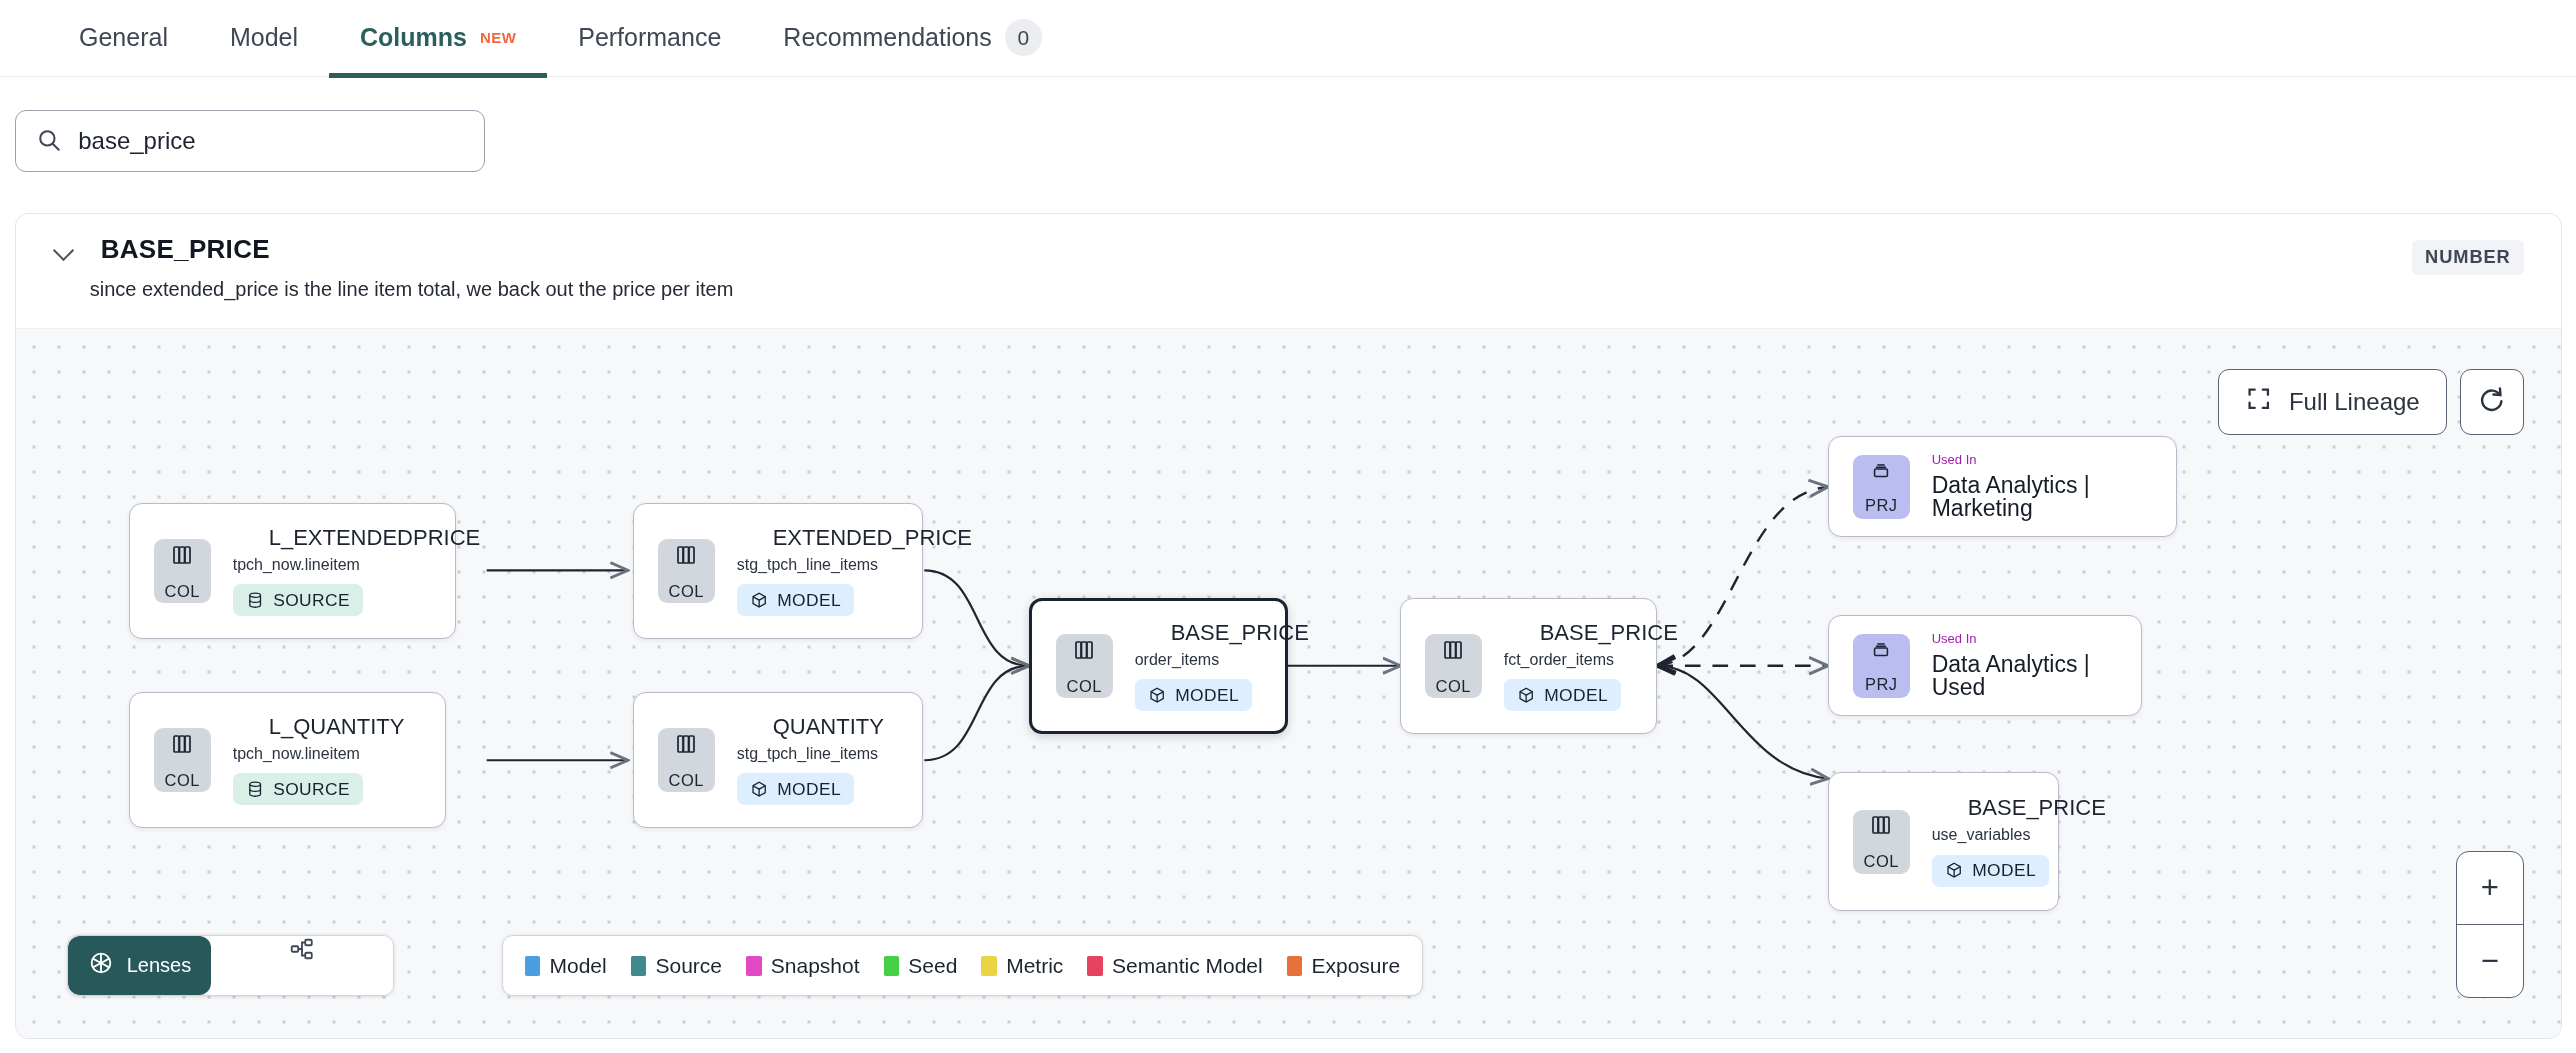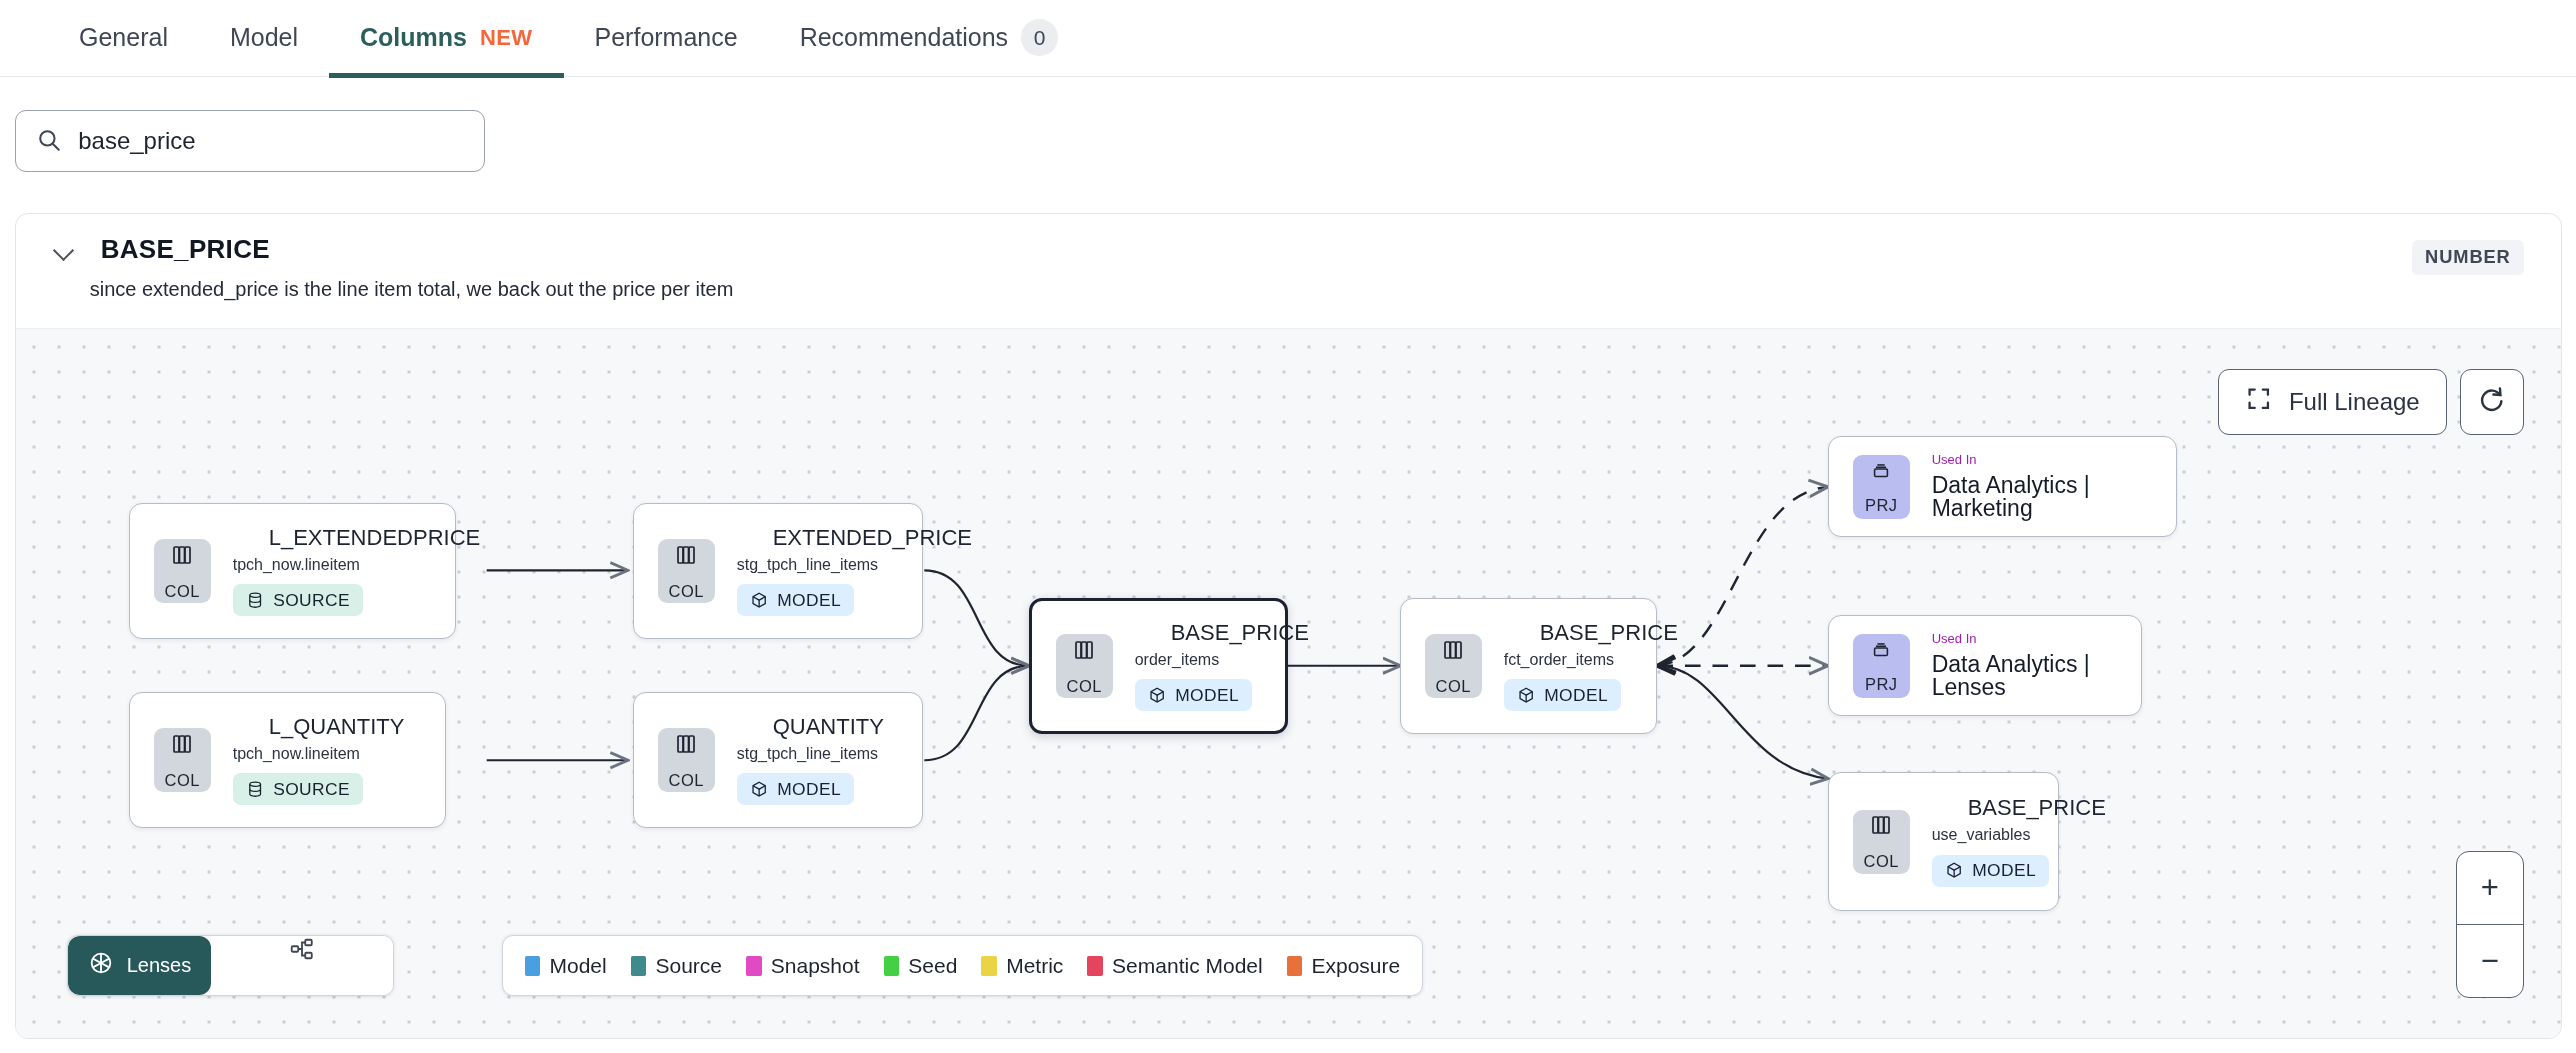--- a/index.html
+++ b/index.html
@@ -36,21 +36,21 @@
   }
   .tab.active { color: #2a5f5c; font-weight: 700; }
   .tab.active::after {
     content: "";
     position: absolute;
     left: 0; right: 0; bottom: -1.8px;
     height: 4.6px;
     background: #2a5f5c;
   }
   .tab-new {
-    font-size: 22px;
+    font-size: 15px;
     font-weight: 700;
     color: #f4663b;
     letter-spacing: 0.4px;
   }
   .tab-count {
     display: inline-flex;
     align-items: center;
     justify-content: center;
     min-width: 37px;
     height: 37px;
@@ -594,21 +594,21 @@
       <div class="node-chip prj">
         <svg width="24" height="22" viewBox="0 0 24 24" fill="none" stroke="#1d2430" stroke-width="1.7">
           <rect x="5" y="11" width="14" height="8" rx="1.2"></rect>
             <path d="M6.5,9 h11"></path>
             <path d="M8,6.5 h8"></path>
         </svg>
         <span class="node-chip-label">PRJ</span>
       </div>
       <div class="node-prj-body">
         <span class="prj-used">Used In</span>
-        <span class="prj-name">Data Analytics | Lenses</span>
+        <span class="prj-name">Data Analytics | Used</span>
       </div>
     </div>
 
     <div class="full-lineage">
       <span>
         <svg width="27.5" height="27.5" viewBox="0 0 24 24" fill="none" stroke="#2b3340" stroke-width="2" stroke-linecap="round">
           <path d="M4,8.5 V4 H8.5"></path>
             <path d="M15.5,4 H20 V8.5"></path>
             <path d="M20,15.5 V20 H15.5"></path>
             <path d="M8.5,20 H4 V15.5"></path>

